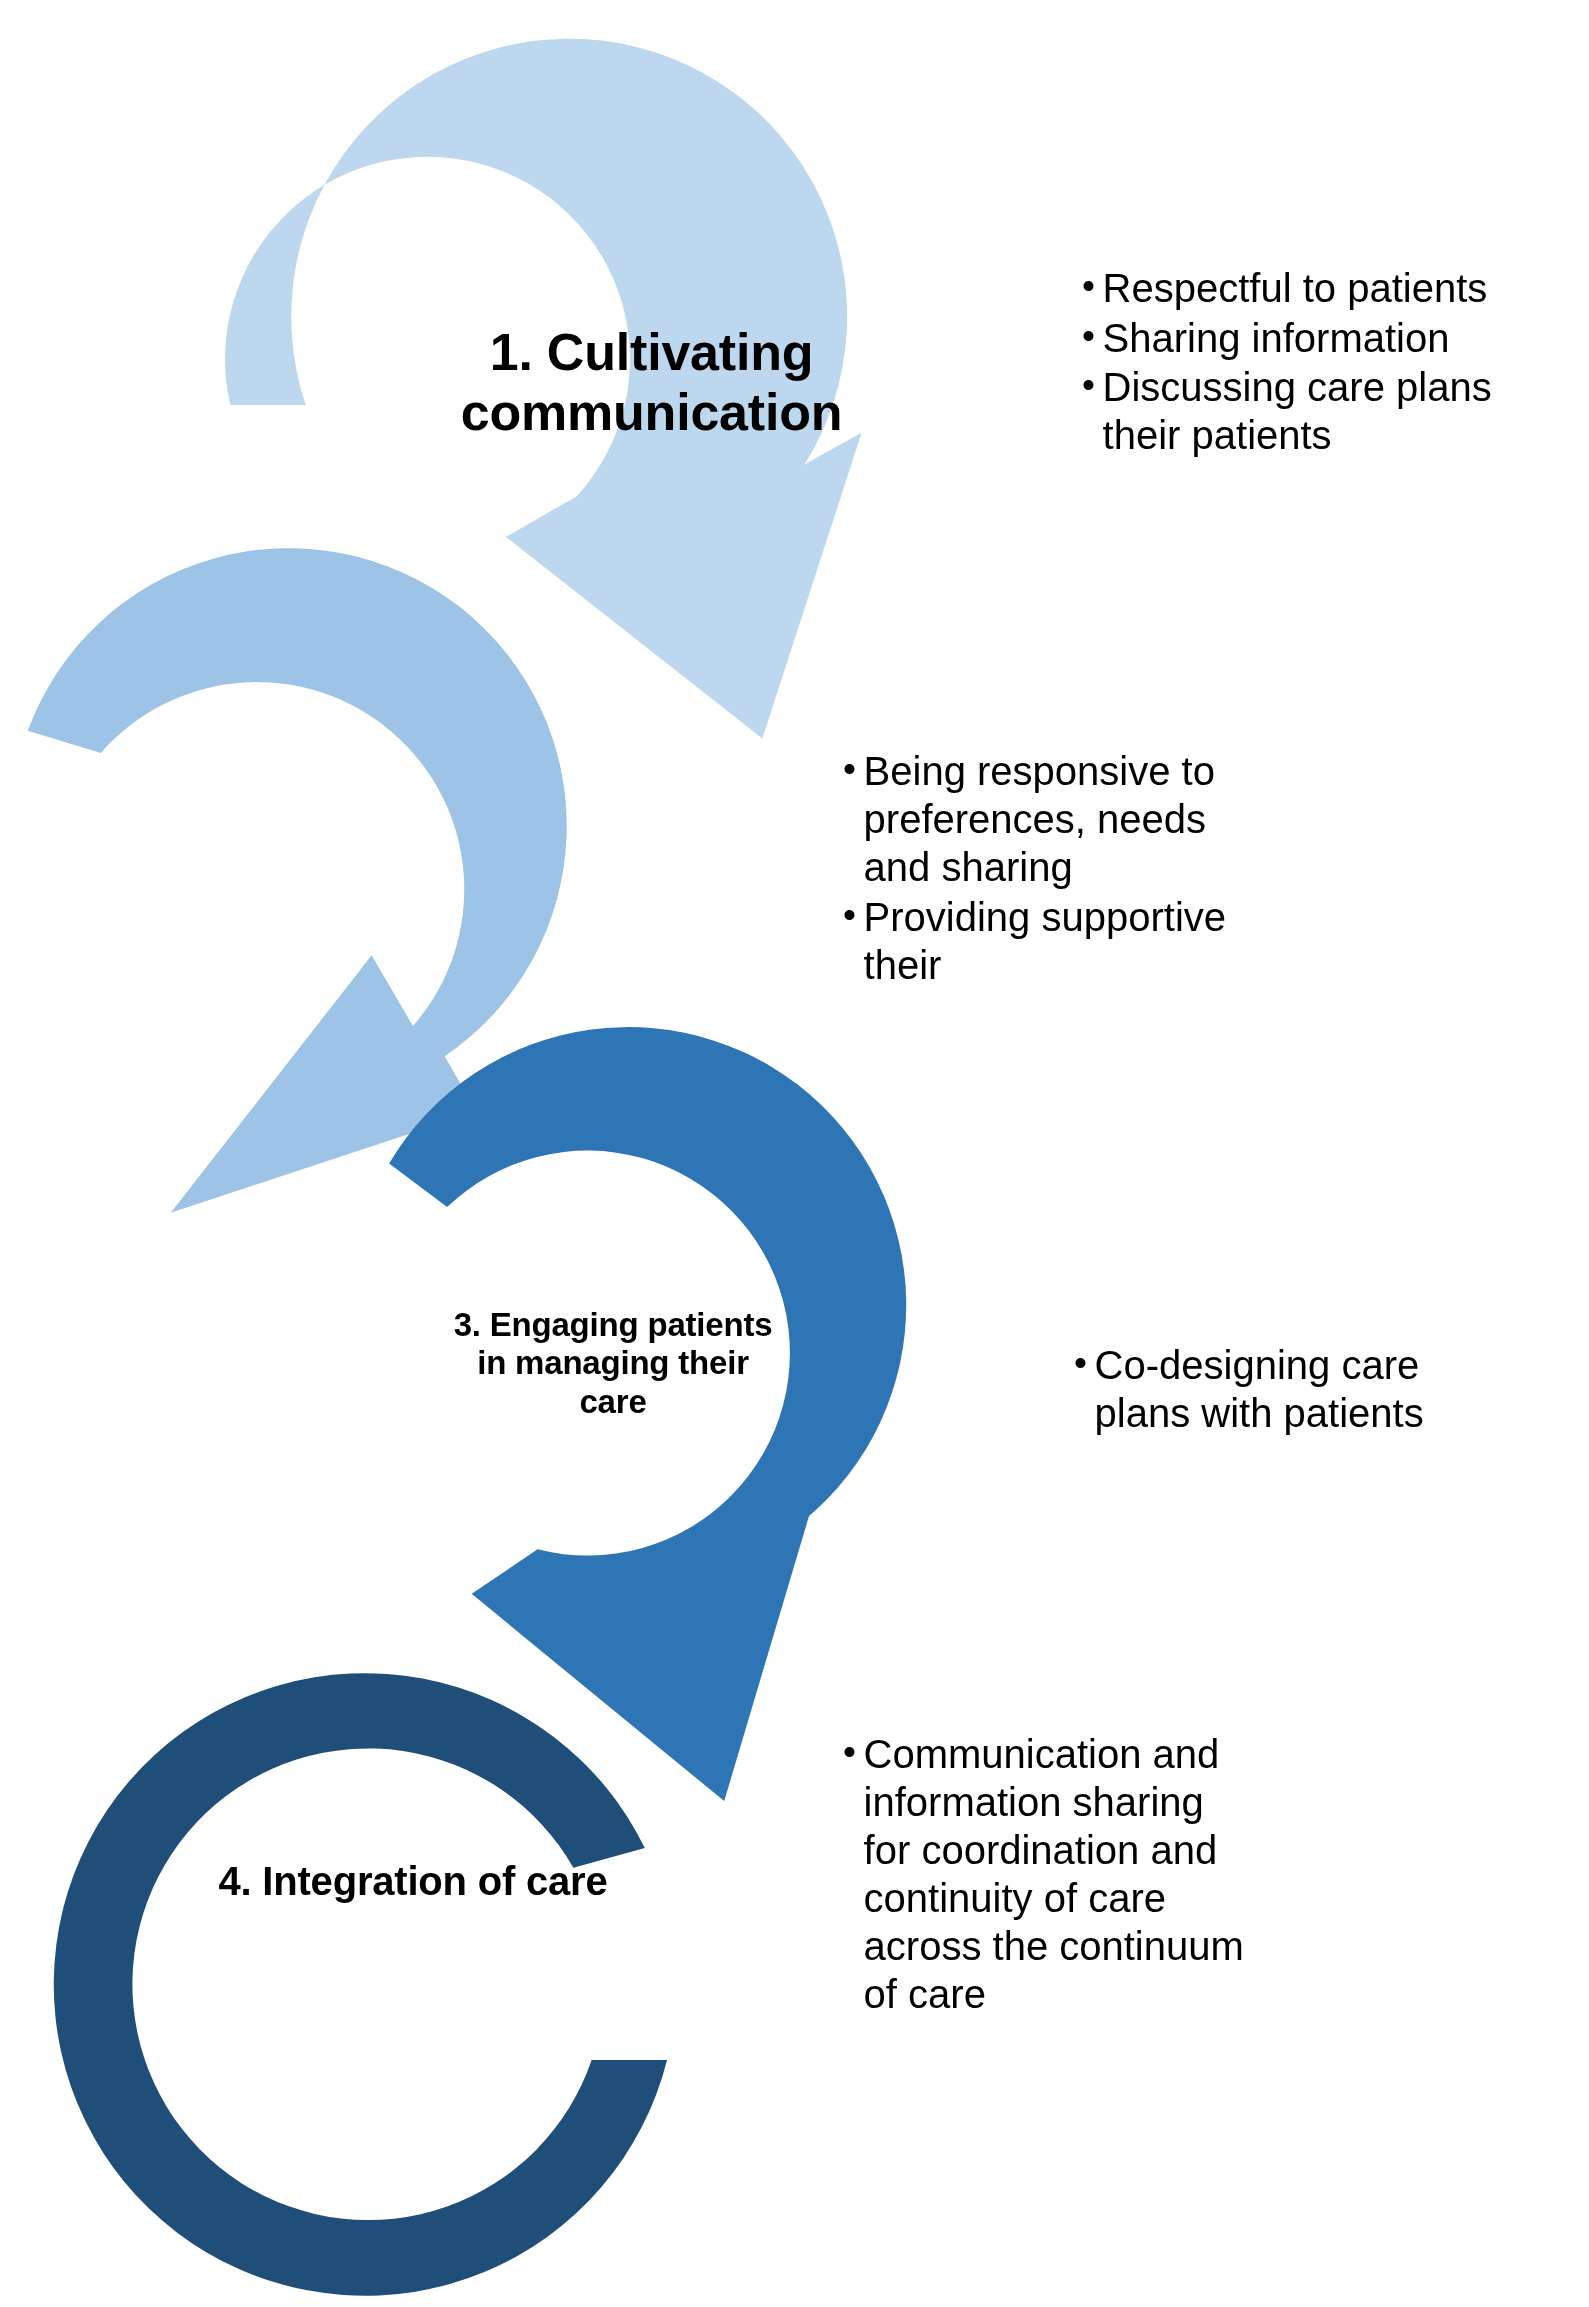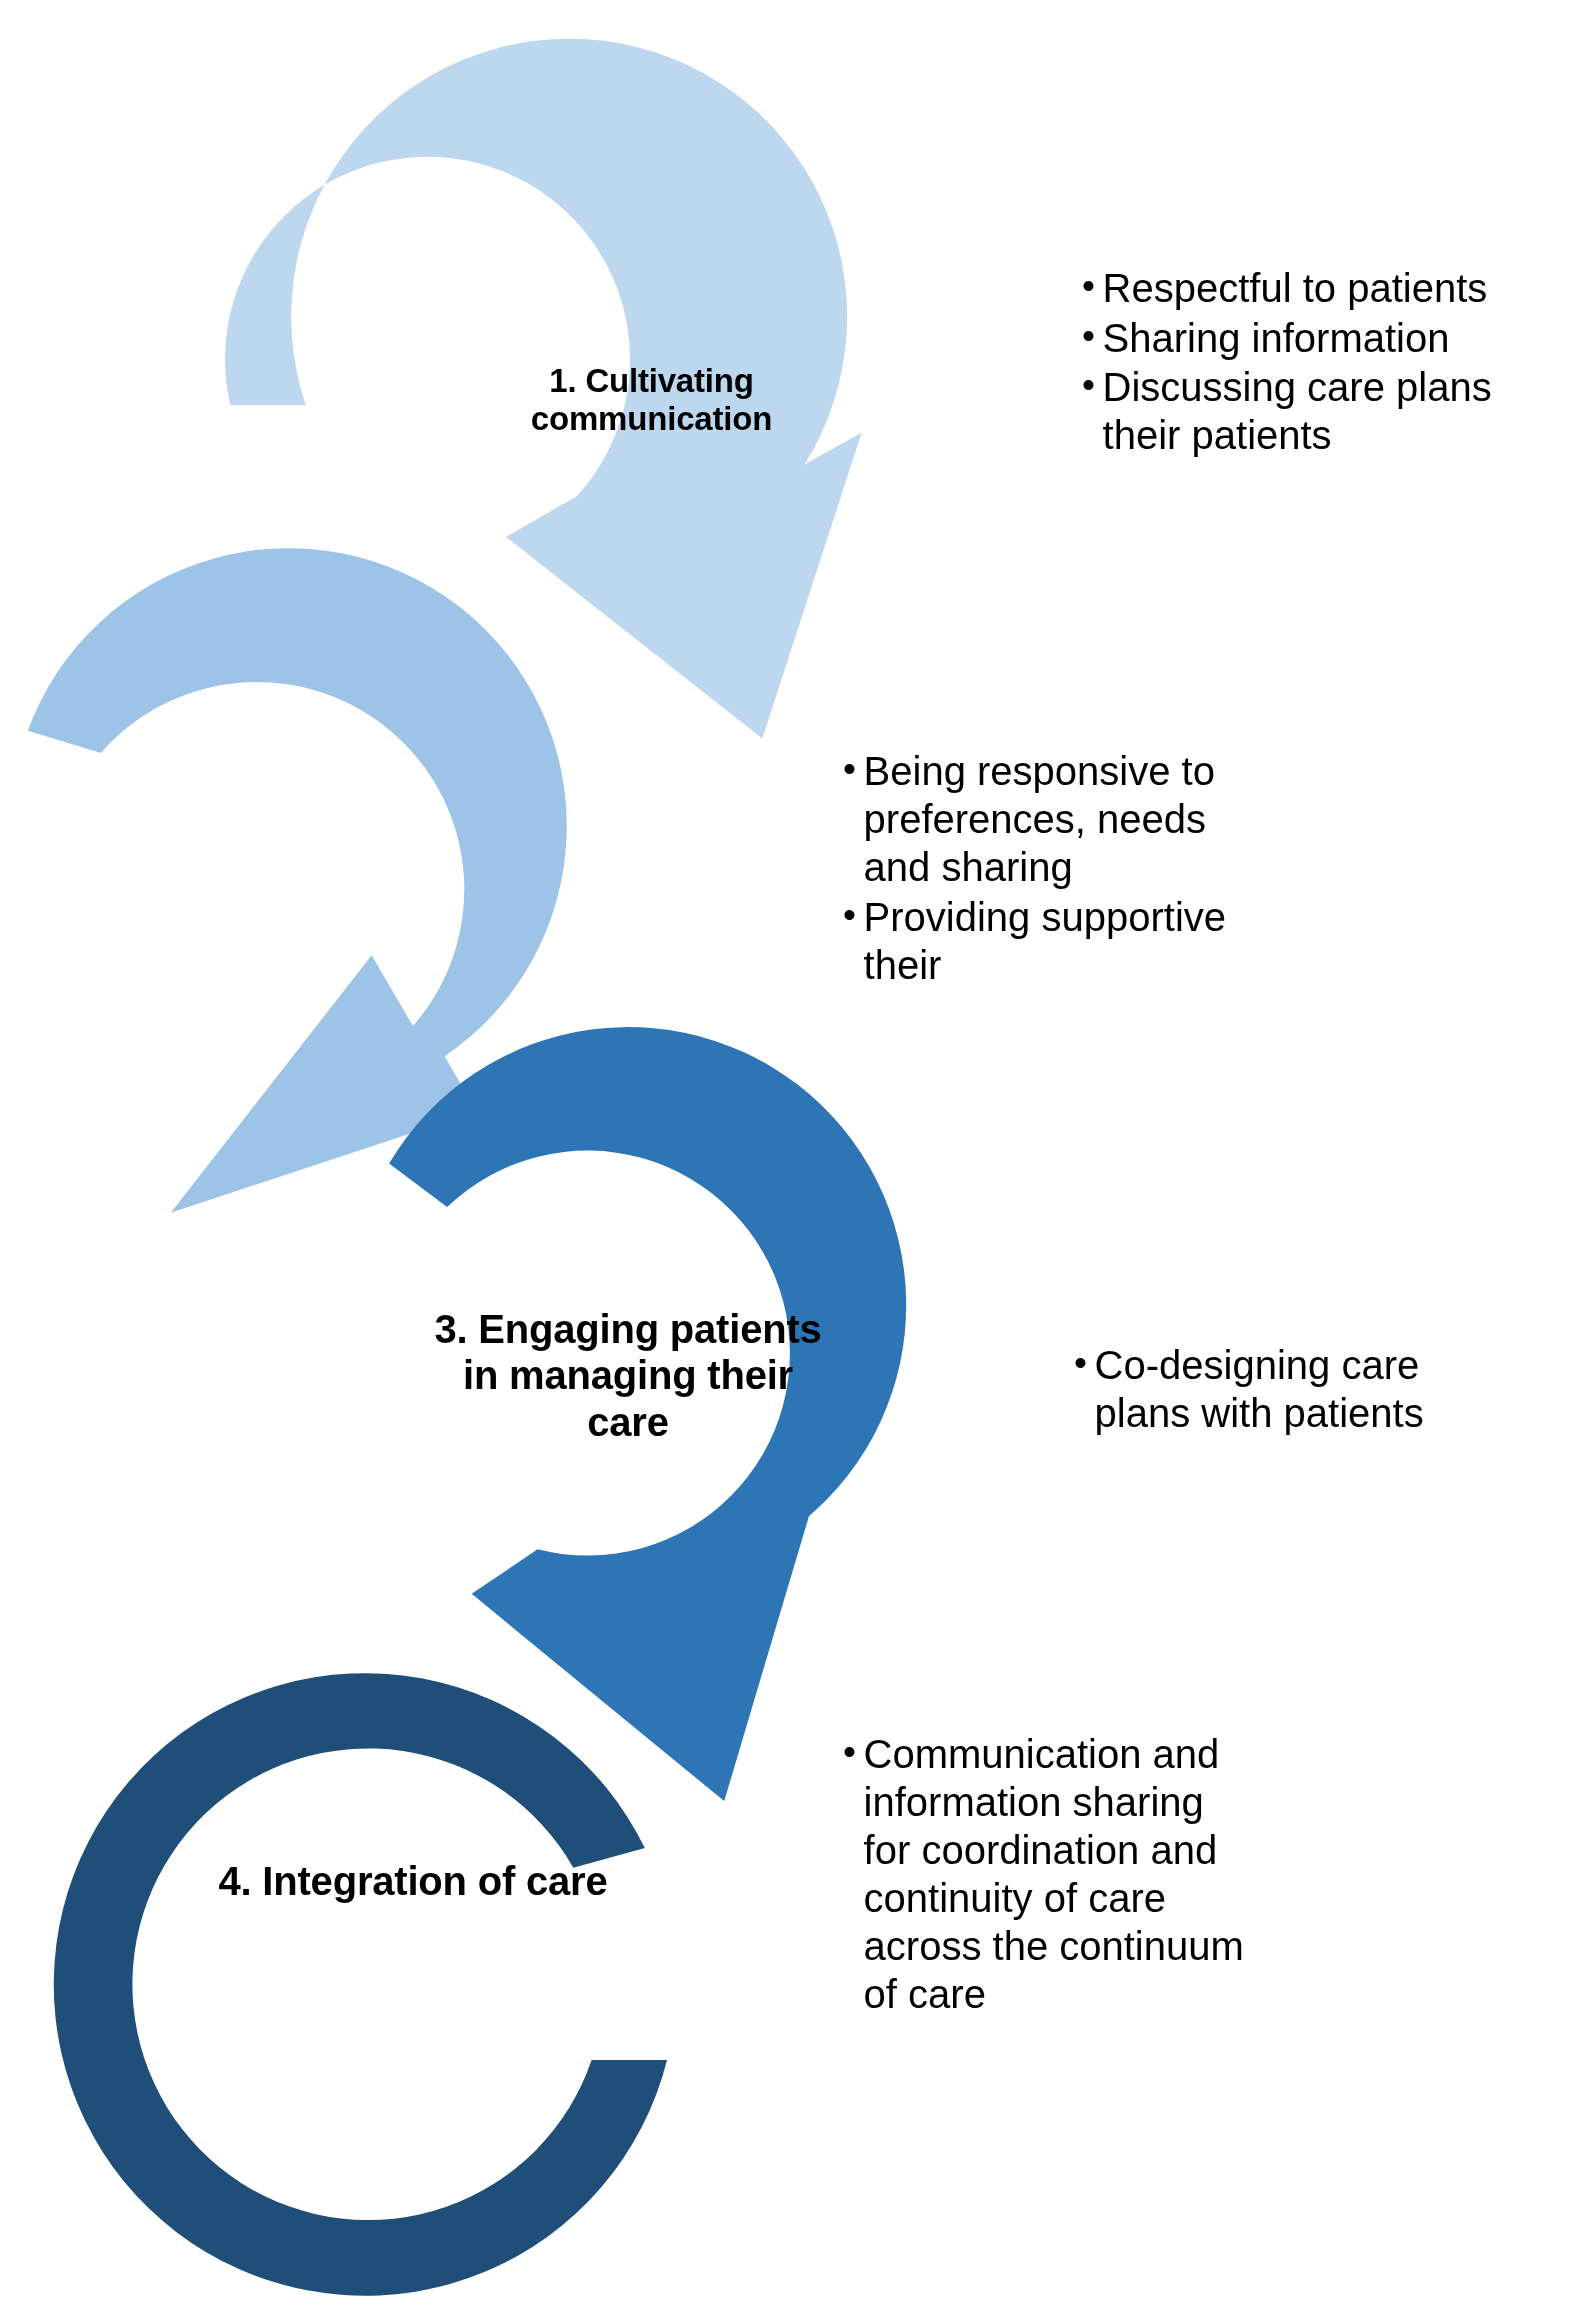--- a/index.html
+++ b/index.html
@@ -58,23 +58,23 @@
     line-height: 1.2;
     font-size: 37px;
     text-align: left;
   }
   .bullet-text {
     flex: 1 1 auto;
     white-space: pre-line;
   }
 
   
-  #label-1 { left: 445px; top: 322px;  width: 413px; font-size: 33px; margin-top: 40px; }
+  #label-1 { left: 445px; top: 322px;  width: 413px; font-size: 52px; }
   #label-2 { left: 151px; top: 826px; width: 508px; font-size: 40px; }
-  #label-3 { left: 374px; top: 1306px; width: 508px; font-size: 40px; }
+  #label-3 { left: 359px; top: 1306px; width: 508px; font-size: 33px; }
   #label-4 { left: 159px; top: 1858px; width: 508px; font-size: 40px; text-align: center; }
 
   
   #bullets-1 { left: 1082px; top: 264px;  width: 508px; font-size: 40px; }
   #bullets-2 { left: 843px; top: 747px;  width: 508px; font-size: 40px; }
   #bullets-3 { left: 1074px; top: 1341px; width: 508px; font-size: 40px; }
   #bullets-4 { left: 843px; top: 1730px; width: 524px; font-size: 40px; }
 </style>
 </head>
 <body style="background: rgb(255, 255, 255);">

